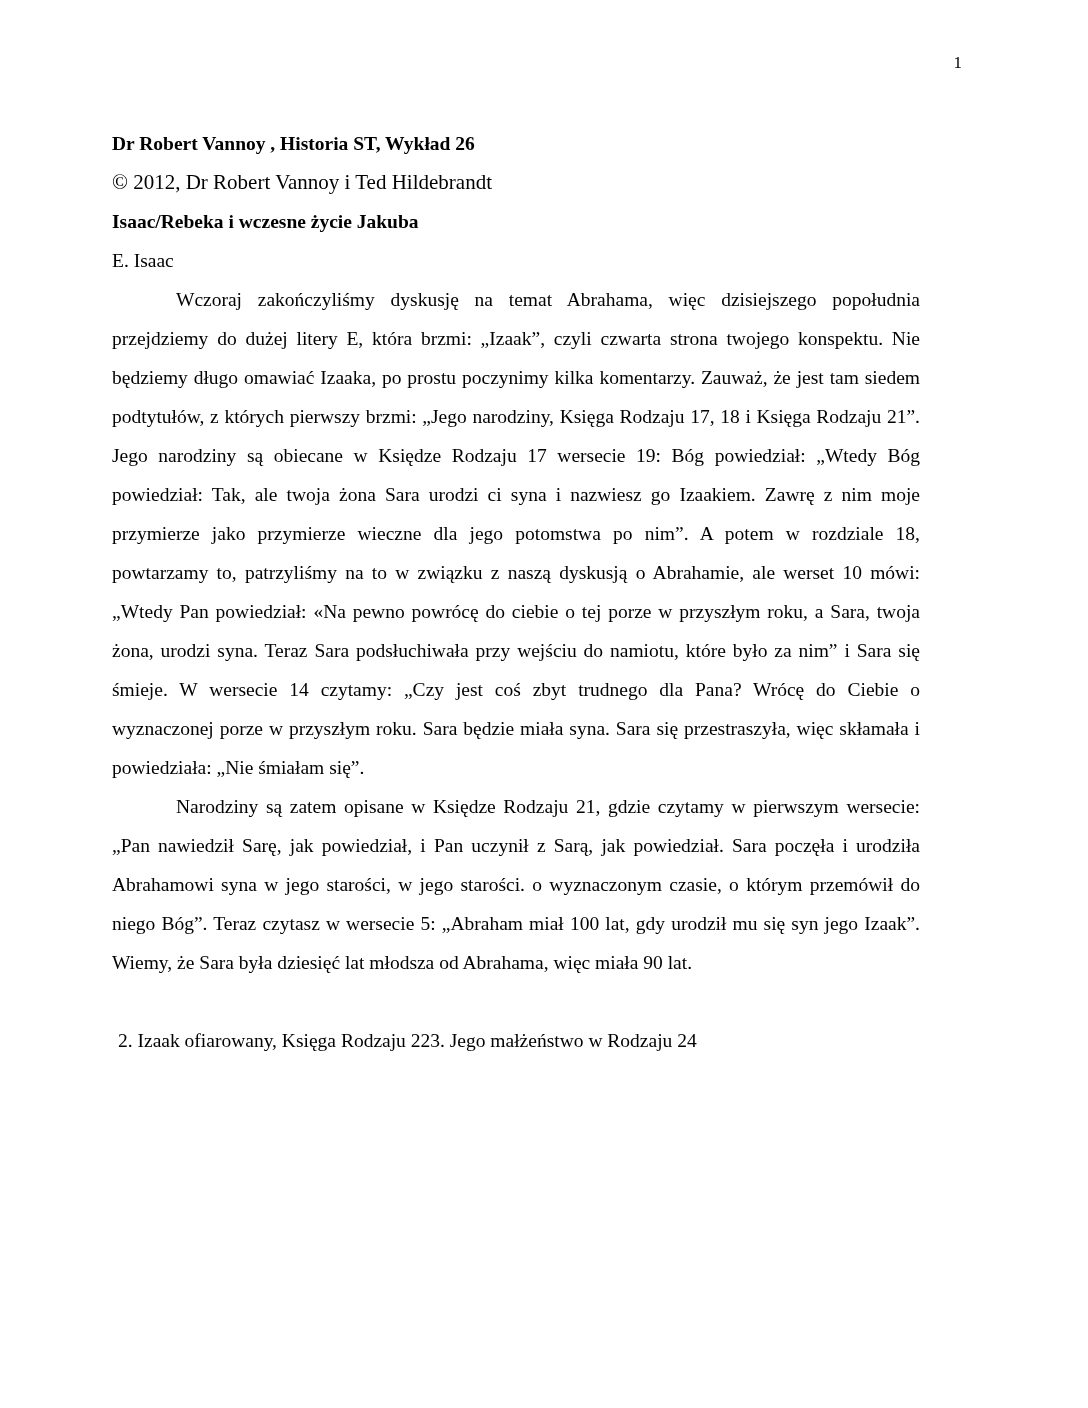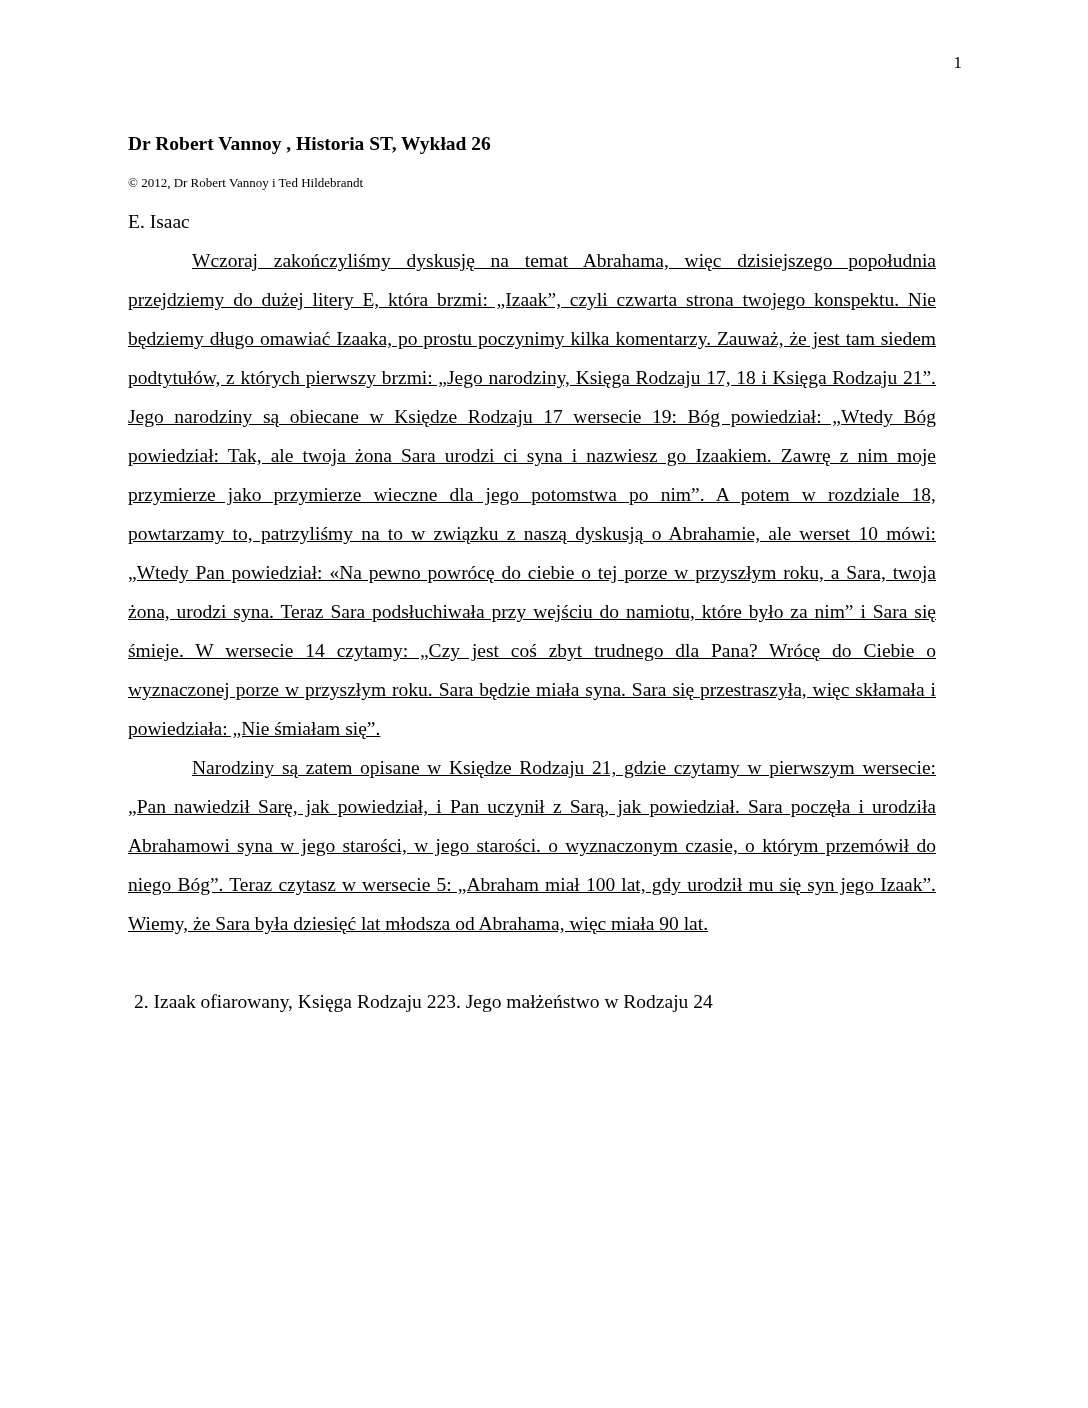--- a/index.html
+++ b/index.html
@@ -17,36 +17,37 @@
   }
   .page-number {
     position: absolute;
     top: 52px;
     right: 126px;
     font-size: 17px;
     line-height: 22px;
   }
   .content {
     position: absolute;
-    left: 128px;
+    left: 112px;
     top: 124px;
     width: 808px;
   }
   .bold { font-weight: bold; }
-  .copyright { font-size: 13px; }
+  .copyright { font-size: 21px; }
   .para { text-align: justify; }
-  .indent { text-indent: 64px; text-decoration: underline; }
+  .indent { text-indent: 64px; }
   .spaced { margin-top: 39px; margin-left: 6px; }
 </style>
 </head>
 <body>
 
 <div class="page">
   <div class="page-number">1</div>
   <div class="content">
     <p class="bold">Dr Robert Vannoy , Historia ST, Wykład 26</p>
     <p class="copyright">© 2012, Dr Robert Vannoy i Ted Hildebrandt</p>
+    <p class="bold">Isaac/Rebeka i wczesne życie Jakuba</p>
     <p>E. Isaac</p>
     <p class="para indent">Wczoraj zakończyliśmy dyskusję na temat Abrahama, więc dzisiejszego popołudnia przejdziemy do dużej litery E, która brzmi: „Izaak”, czyli czwarta strona twojego konspektu. Nie będziemy długo omawiać Izaaka, po prostu poczynimy kilka komentarzy. Zauważ, że jest tam siedem podtytułów, z których pierwszy brzmi: „Jego narodziny, Księga Rodzaju 17, 18 i Księga Rodzaju 21”. Jego narodziny są obiecane w Księdze Rodzaju 17 wersecie 19: Bóg powiedział: „Wtedy Bóg powiedział: Tak, ale twoja żona Sara urodzi ci syna i nazwiesz go Izaakiem. Zawrę z nim moje przymierze jako przymierze wieczne dla jego potomstwa po nim”. A potem w rozdziale 18, powtarzamy to, patrzyliśmy na to w związku z naszą dyskusją o Abrahamie, ale werset 10 mówi: „Wtedy Pan powiedział: «Na pewno powrócę do ciebie o tej porze w przyszłym roku, a Sara, twoja żona, urodzi syna. Teraz Sara podsłuchiwała przy wejściu do namiotu, które było za nim” i Sara się śmieje. W wersecie 14 czytamy: „Czy jest coś zbyt trudnego dla Pana? Wrócę do Ciebie o wyznaczonej porze w przyszłym roku. Sara będzie miała syna. Sara się przestraszyła, więc skłamała i powiedziała: „Nie śmiałam się”.</p>
     <p class="para indent">Narodziny są zatem opisane w Księdze Rodzaju 21, gdzie czytamy w pierwszym wersecie: „Pan nawiedził Sarę, jak powiedział, i Pan uczynił z Sarą, jak powiedział. Sara poczęła i urodziła Abrahamowi syna w jego starości, w jego starości. o wyznaczonym czasie, o którym przemówił do niego Bóg”. Teraz czytasz w wersecie 5: „Abraham miał 100 lat, gdy urodził mu się syn jego Izaak”. Wiemy, że Sara była dziesięć lat młodsza od Abrahama, więc miała 90 lat.</p>
     <p class="spaced">2. Izaak ofiarowany, Księga Rodzaju 223. Jego małżeństwo w Rodzaju 24</p>
   </div>
 </div>
 
 </body></html>

